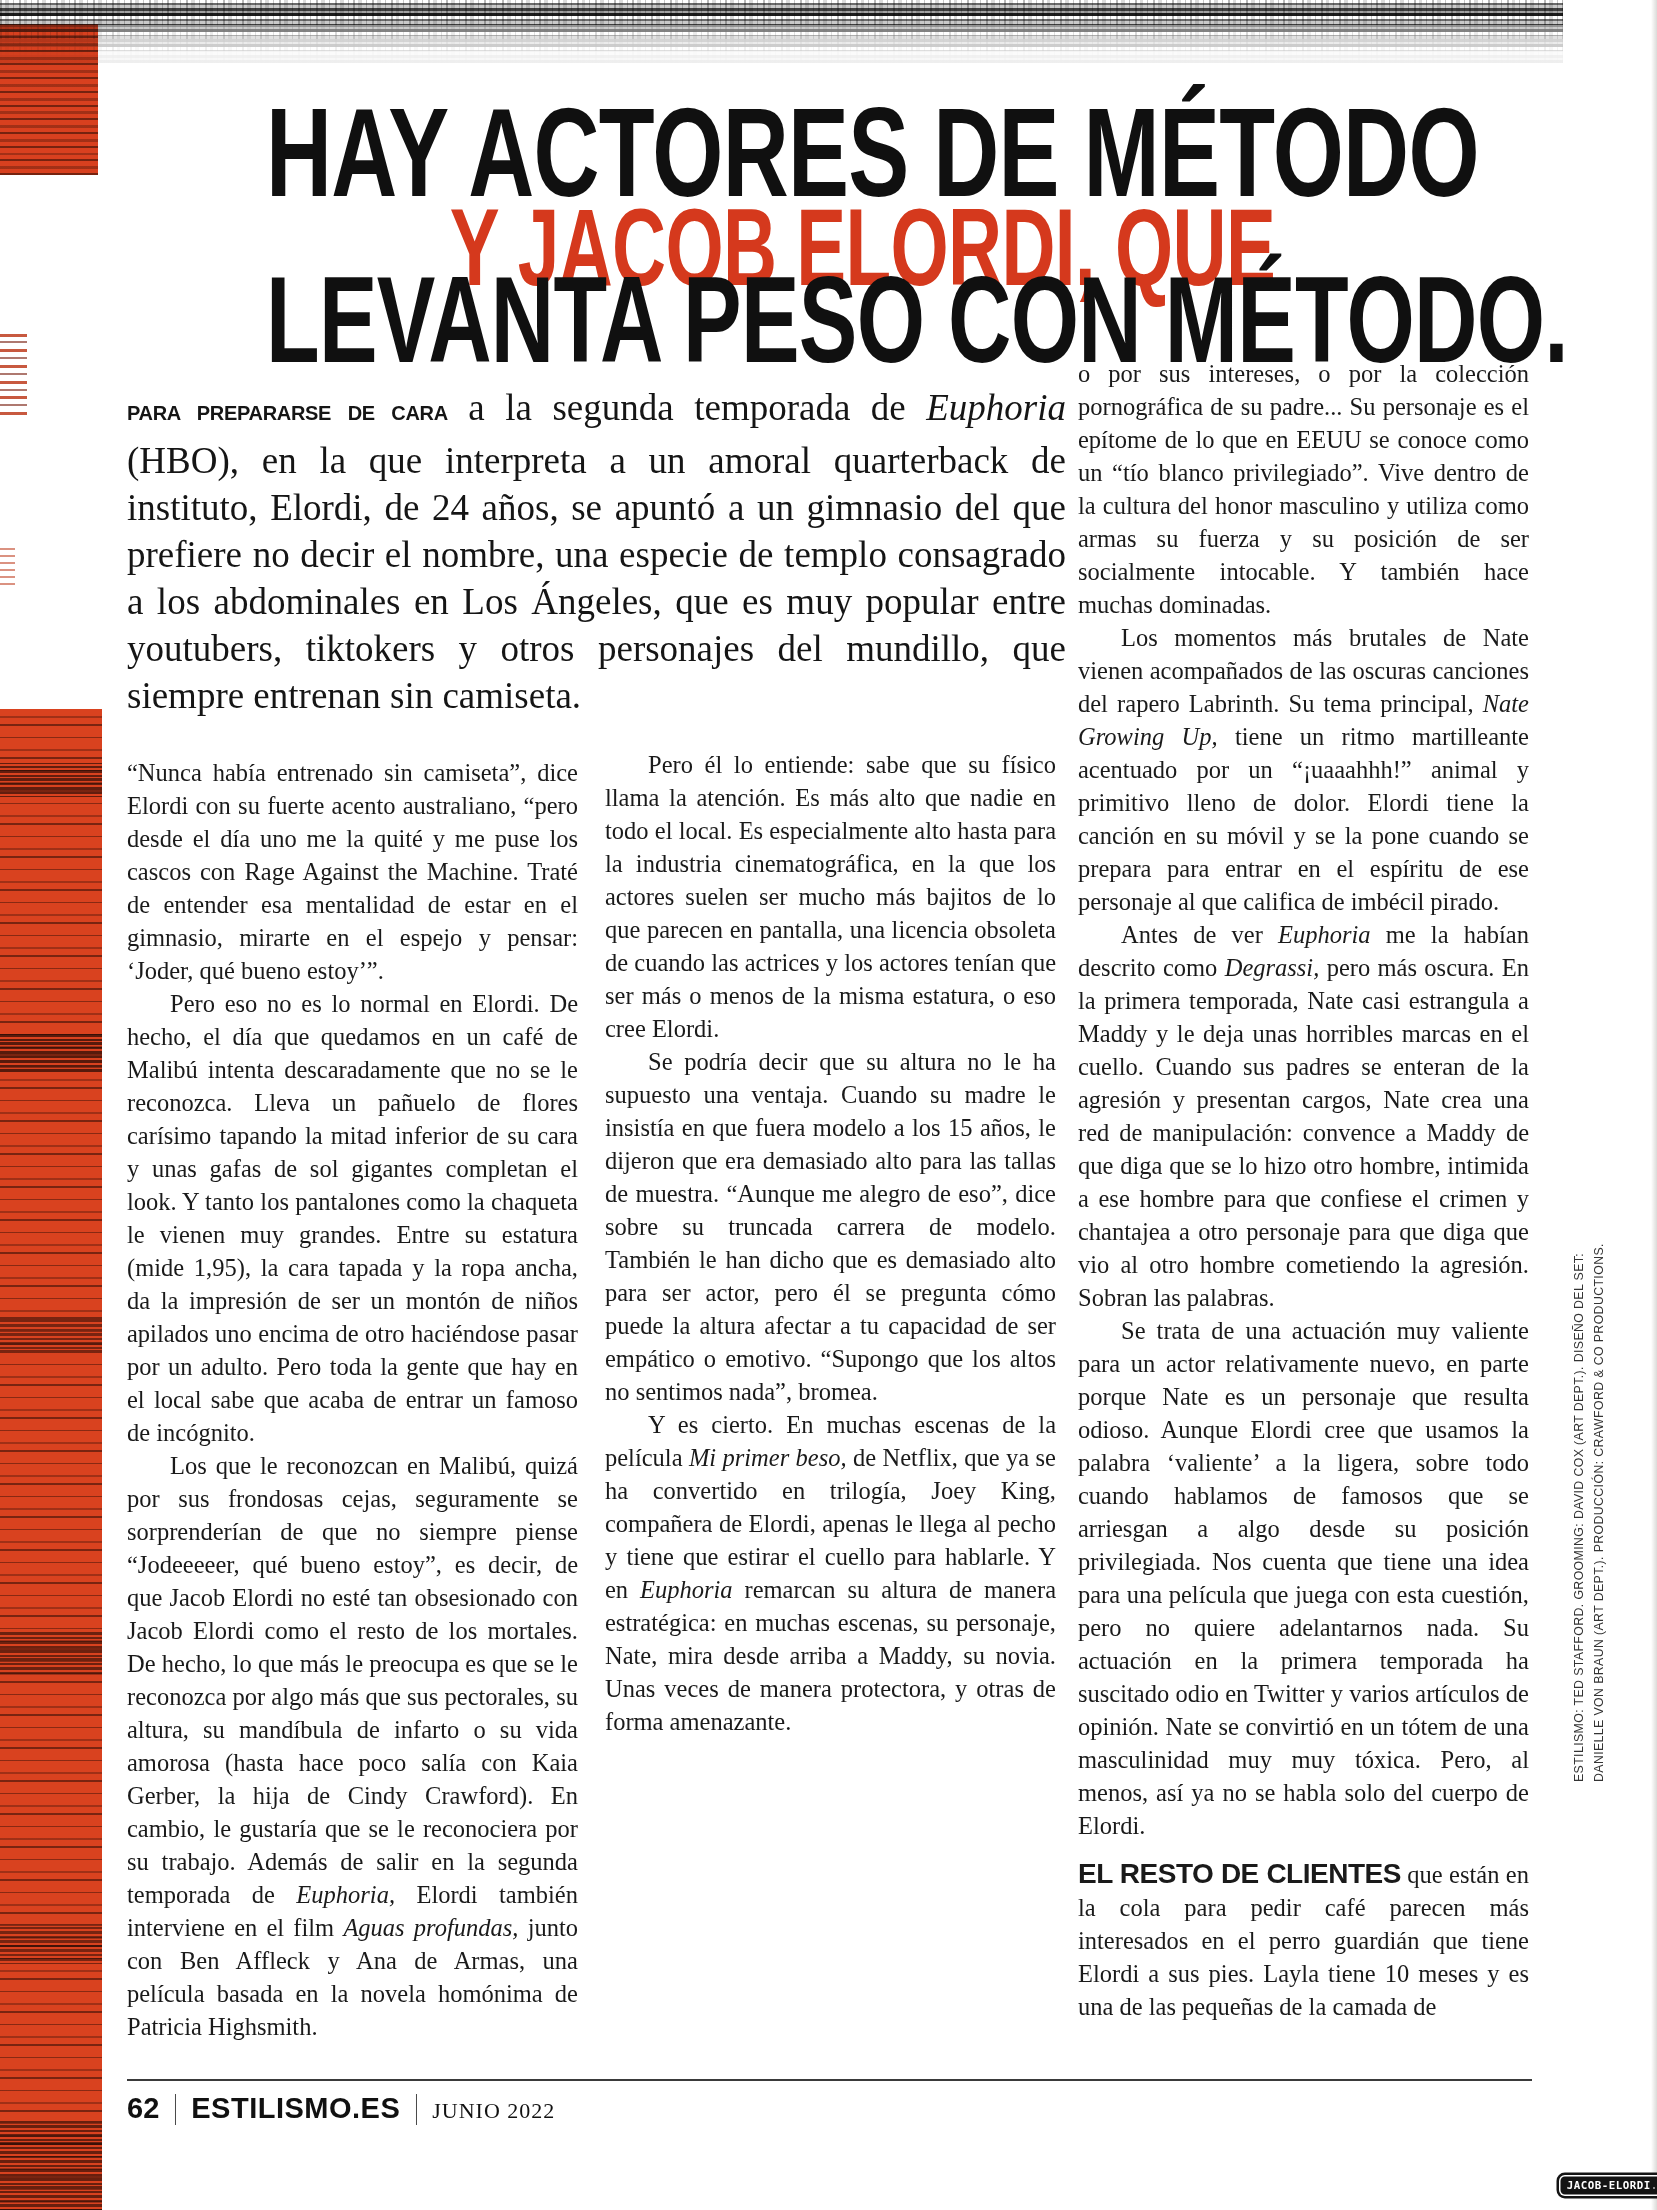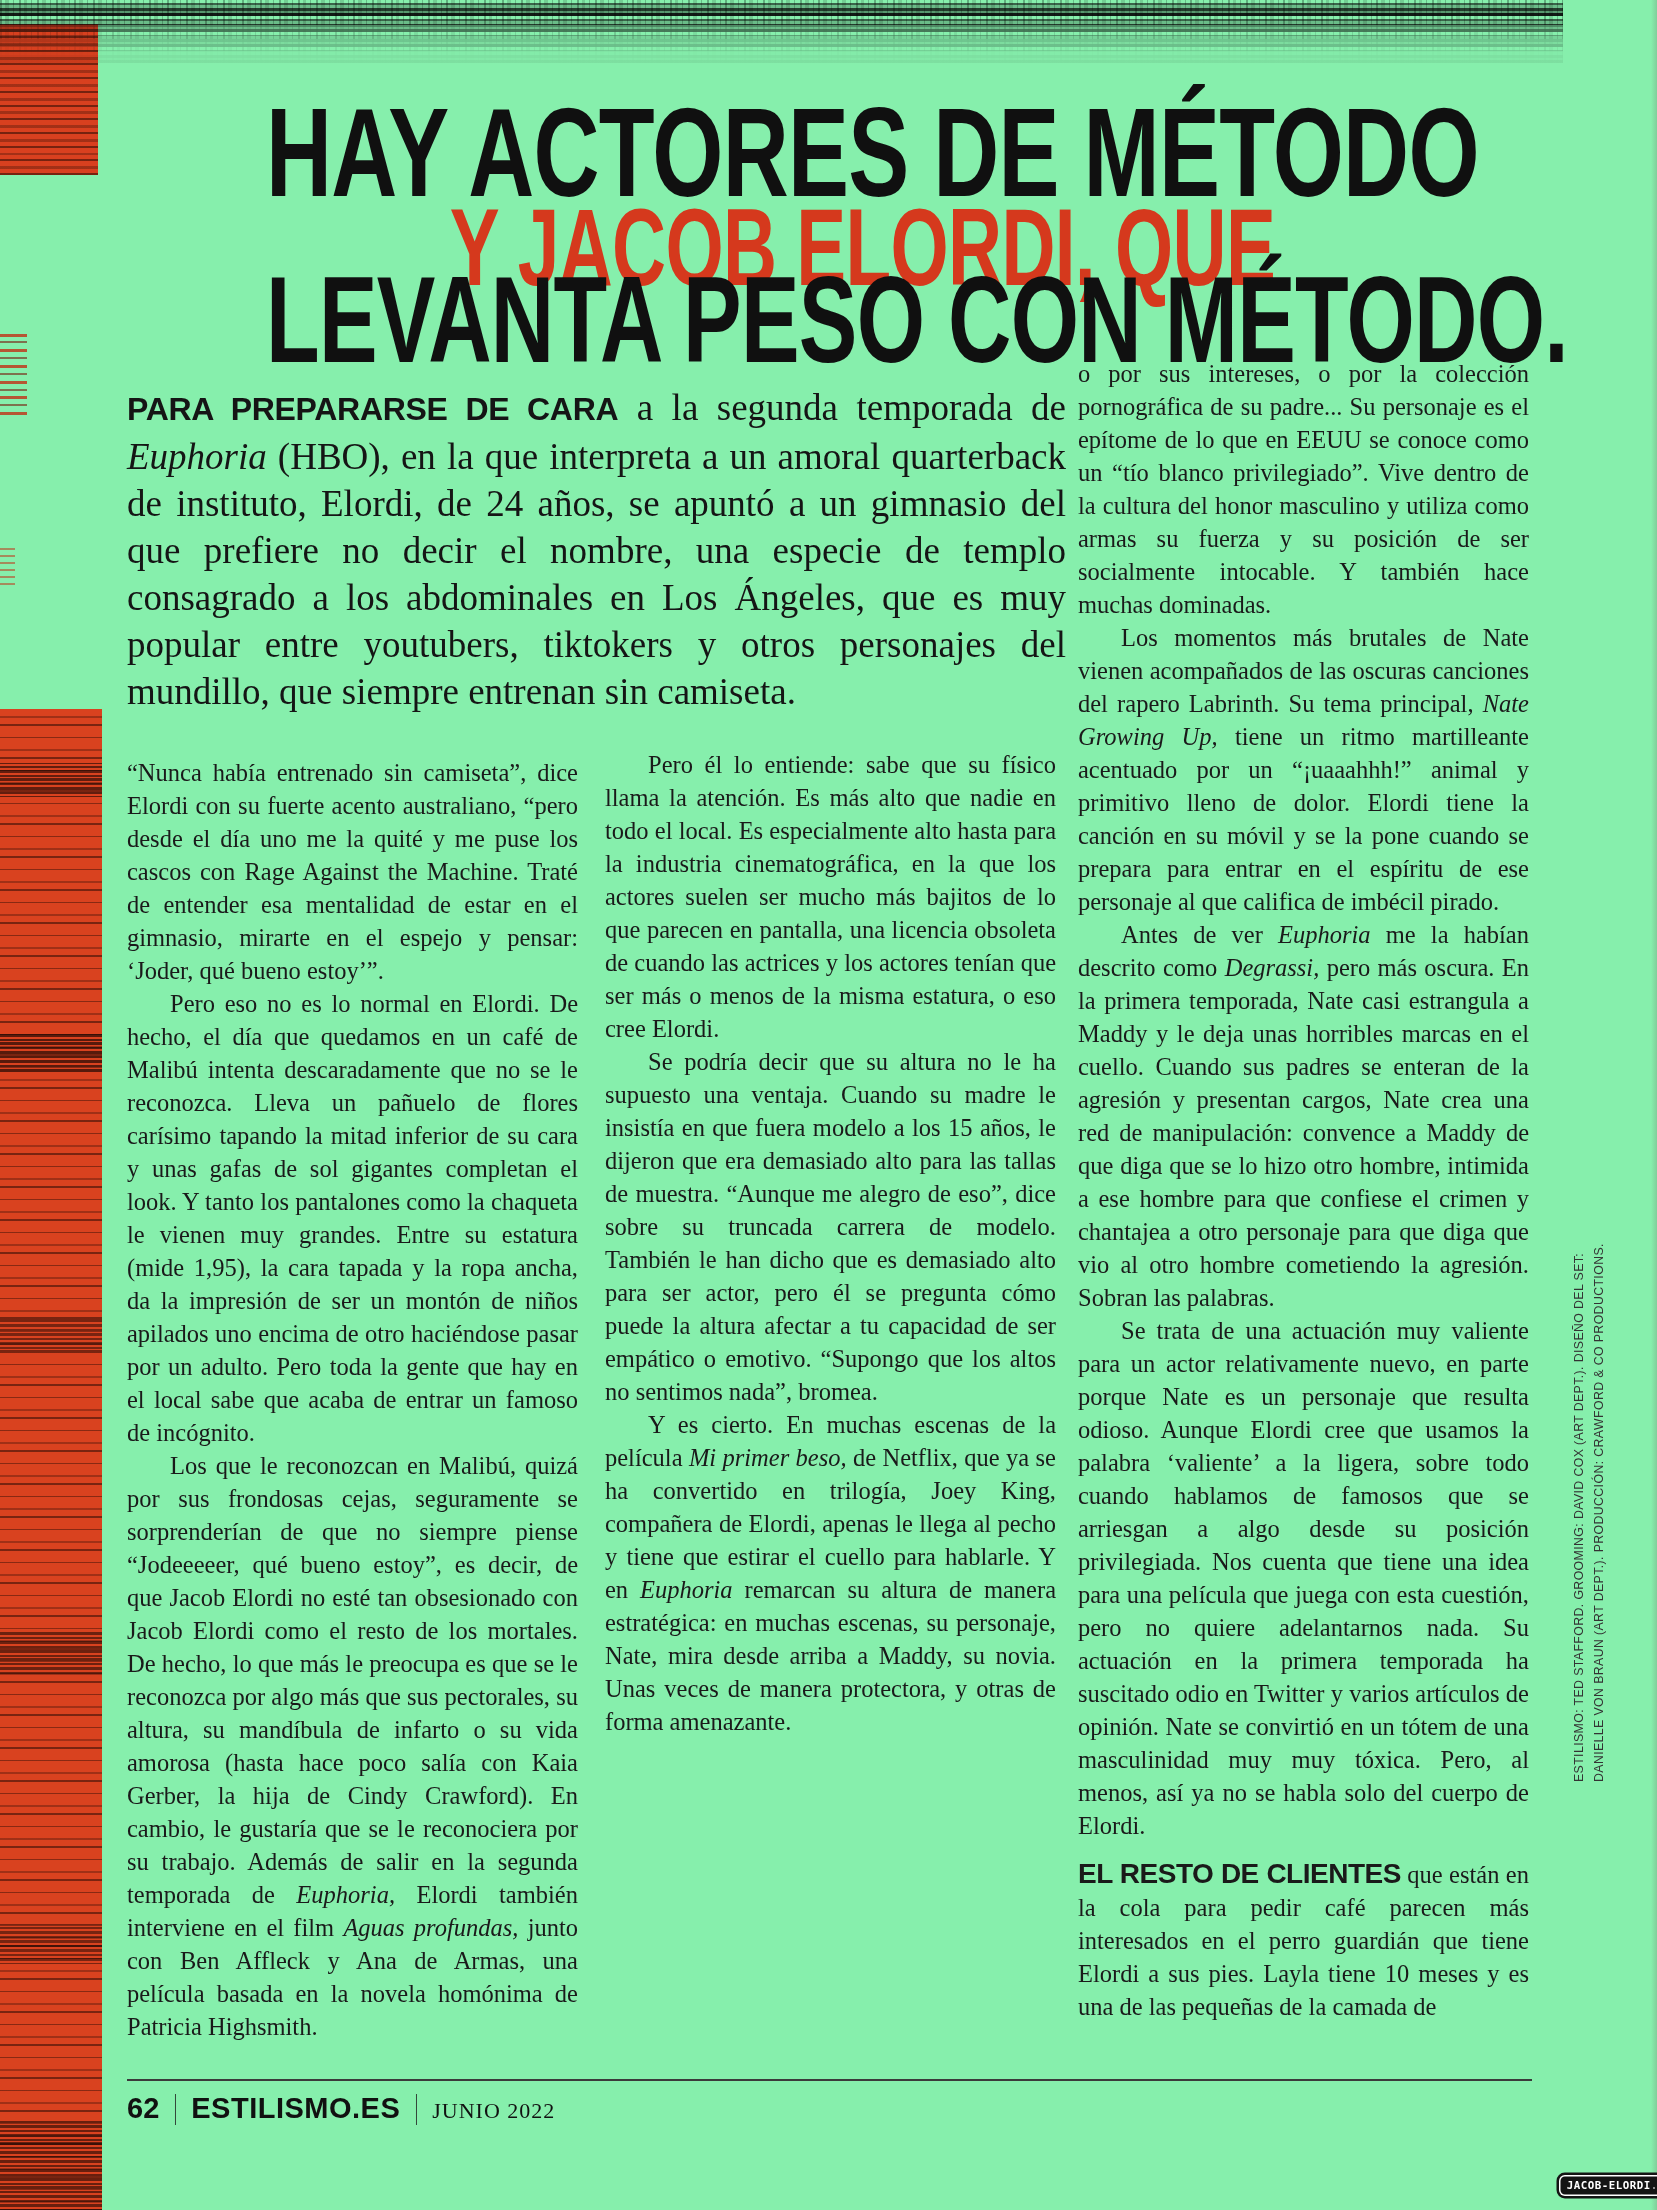--- a/index.html
+++ b/index.html
@@ -1,16 +1,16 @@
 <!DOCTYPE html>
 <html><head>
 <meta charset="utf-8">
 <style>
   html,body{margin:0;padding:0;background:#e9e9e6;}
-  .page{position:relative;width:1657px;height:2210px;background:#86efac;overflow:hidden;
+  .page{position:relative;width:1657px;height:2210px;background:#ffffff;overflow:hidden;
         font-family:"Liberation Serif","DejaVu Serif",serif;color:#1b1b1b;}
 
   
   .grunge-top{position:absolute;left:0;top:0;width:1563px;height:63px;z-index:3;
     background:
       repeating-linear-gradient(90deg, rgba(0,0,0,.28) 0 2px, transparent 2px 4.9px, rgba(0,0,0,.14) 4.9px 8.8px, transparent 8.8px 12.7px, rgba(0,0,0,.22) 12.7px 13.7px, transparent 13.7px 18.6px),
       repeating-linear-gradient(0deg, rgba(8,8,8,.92) 0 2.9px, rgba(8,8,8,.38) 2.9px 4.9px, rgba(8,8,8,.78) 4.9px 7.8px, rgba(8,8,8,.22) 7.8px 10.8px, rgba(8,8,8,.6) 10.8px 12.7px, transparent 12.7px 15.7px);
     -webkit-mask-image:linear-gradient(180deg,#000 0 25.5px, rgba(0,0,0,.55) 25.5px 39px, rgba(0,0,0,.22) 39px 51px, rgba(0,0,0,.07) 51px 63px);
     mask-image:linear-gradient(180deg,#000 0 25.5px, rgba(0,0,0,.55) 25.5px 39px, rgba(0,0,0,.22) 39px 51px, rgba(0,0,0,.07) 51px 63px);}
   .red-corner{position:absolute;left:0;top:23.5px;width:98px;height:151px;z-index:2;
@@ -43,21 +43,21 @@
       font-family:"Liberation Sans","DejaVu Sans",sans-serif;font-weight:bold;color:#101010;
       white-space:nowrap;letter-spacing:-1px;}
   .hl1{top:98px;font-size:127px;line-height:108px;transform:scaleX(.72);}
   .hl2{top:200px;font-size:110px;line-height:93px;transform:scaleX(.68);}
   .hl3{top:267px;font-size:122px;line-height:106px;transform:scaleX(.72);}
 
   
   .lead{position:absolute;left:127px;top:384px;width:939px;z-index:4;
         font-size:37px;line-height:47px;text-align:justify;color:#151515;}
   .lead-intro{font-family:"Liberation Sans","DejaVu Sans",sans-serif;font-weight:bold;
-        font-size:32px;letter-spacing:-0.3px;}
+        font-size:20px;letter-spacing:-0.3px;}
 
   
   .col{position:absolute;width:451px;z-index:4;font-size:24.5px;line-height:33px;
        text-align:justify;color:#1a1a1a;}
   .col1{left:127px;top:748px;}
   .col2{left:605px;top:748px;}
   .col3{left:1078px;top:349px;}
   .col p{margin:0;text-indent:43px;}
   .col p.noindent{text-indent:0;margin-top:8px;}
   .col p.space-above{margin-top:14.7px;}

